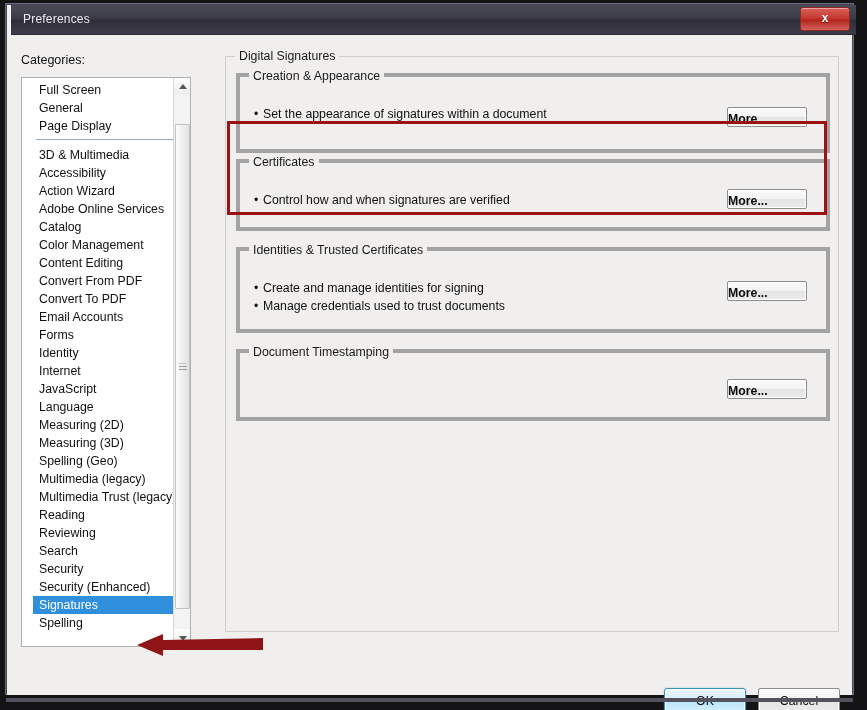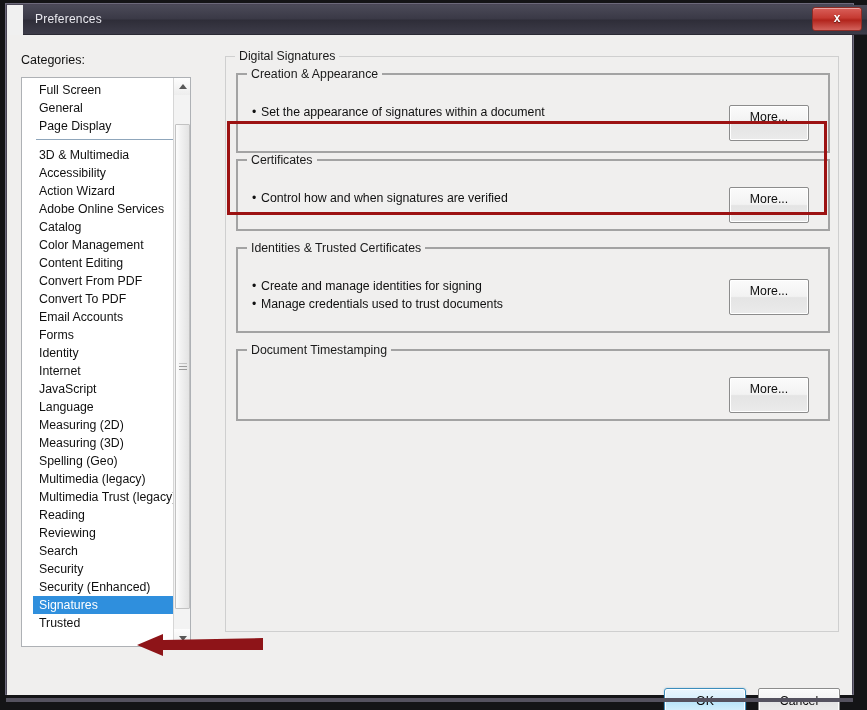--- a/index.html
+++ b/index.html
@@ -23,21 +23,21 @@
     width: 847px; height: 690px;
     background: #f0f0f0;
     border: 1px solid #4a4656;
     box-sizing: border-box;
     box-shadow: 0 0 0 1px #6d6a7b;
   }
 
   
   #titlebar {
     position: absolute;
-    left: 16px; top: 0;
+    left: 4px; top: 0;
     width: 100%; height: 30px;
     background: linear-gradient(to bottom, #4b4a58 0%, #3a3946 48%, #2e2d38 52%, #3d3c49 100%);
     border-bottom: 1px solid #2b2a34;
     box-sizing: border-box;
   }
   #title-text {
     position: absolute;
     left: 12px; top: 7px;
     font-size: 12px;
     color: #e9e9ef;
@@ -193,21 +193,21 @@
     white-space: nowrap;
   }
 
   #gb-digital {
     left: 0; top: 12px;
     width: 614px; height: 576px;
   }
 
   .sub-group {
     position: absolute;
-    border: 2px solid #a3a3a3;
+    border: 4px solid #a3a3a3;
     background: transparent;
     box-sizing: border-box;
   }
   .sub-group > .sg-title {
     position: absolute;
     left: 9px; top: -8px;
     background: #f0efee;
     padding: 0 4px;
     font-size: 12.3px;
     color: #1a1a1a;
@@ -224,31 +224,31 @@
     white-space: nowrap;
   }
   .bullet-line .dot {
     display: inline-block;
     width: 9px;
     color: #101010;
   }
 
   .more-button {
     position: absolute;
-    width: 80px; height: 36px;
+    width: 80px; height: 20px;
     background: linear-gradient(to bottom, #fbfbfb 0%, #f2f2f2 48%, #e4e4e4 52%, #ebebeb 100%);
     border: 1px solid #8c8c8c;
     border-radius: 2px;
     box-sizing: border-box;
     font-size: 12.3px;
     color: #0d0d0d;
-    text-align: center;
     line-height: 22px;
     cursor: pointer;
     box-shadow: inset 0 0 0 1px #ffffff;
+    font-weight: bold;
   }
 
   
   #red-highlight {
     position: absolute;
     left: 220px; top: 86px;
     width: 600px; height: 94px;
     border: 3px solid #9c1212;
     box-sizing: border-box;
     pointer-events: none;
@@ -345,21 +345,21 @@
             <div class="cat-item">Measuring (3D)</div>
             <div class="cat-item">Spelling (Geo)</div>
             <div class="cat-item">Multimedia (legacy)</div>
             <div class="cat-item">Multimedia Trust (legacy)</div>
             <div class="cat-item">Reading</div>
             <div class="cat-item">Reviewing</div>
             <div class="cat-item">Search</div>
             <div class="cat-item">Security</div>
             <div class="cat-item">Security (Enhanced)</div>
             <div class="cat-item selected">Signatures</div>
-            <div class="cat-item">Trusted</div>
+            <div class="cat-item">Spelling</div>
           </div>
 
         <div id="list-scrollbar">
           <div class="sb-arrow up">
             <span class="tri"></span>
           </div>
           <div id="sb-thumb">
             <span class="grip"></span>
           </div>
           <div class="sb-arrow down">

